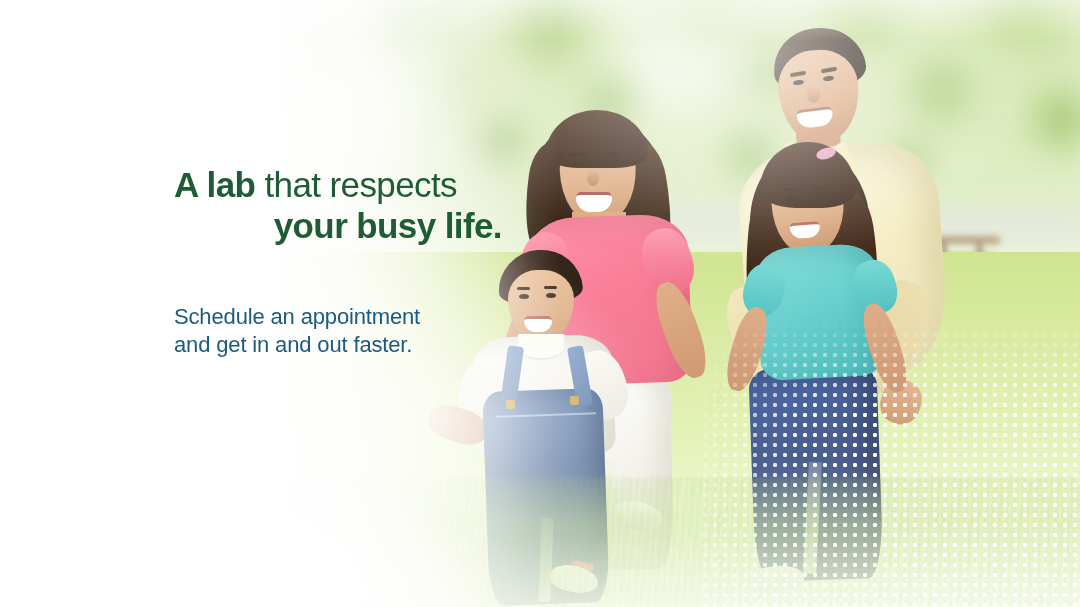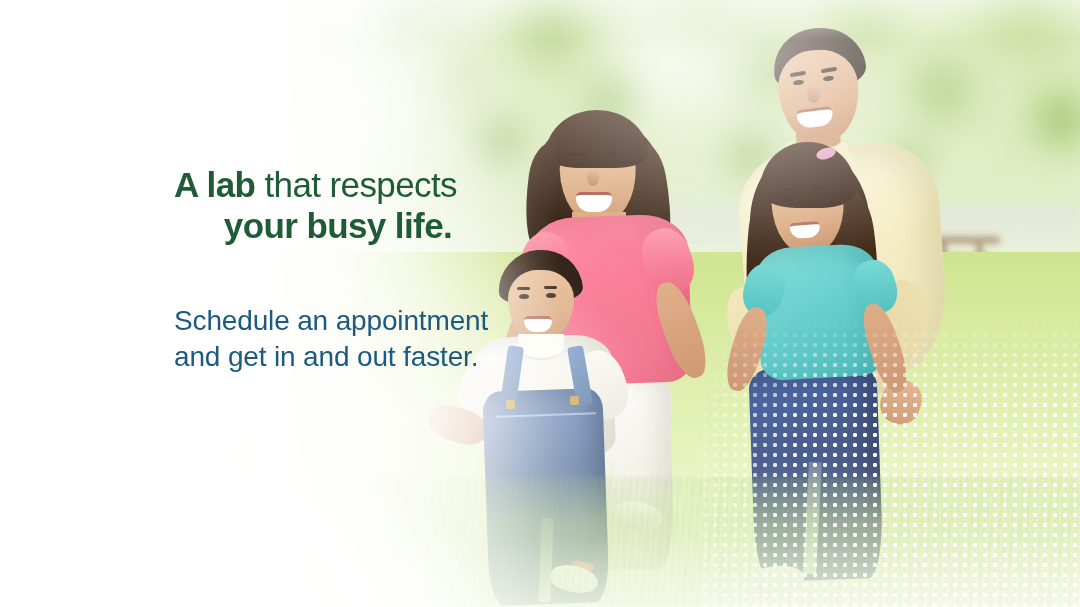--- a/index.html
+++ b/index.html
@@ -562,28 +562,28 @@
     font-size: 35px;
     line-height: 1.18;
     letter-spacing: -0.6px;
     font-weight: 400;
     color: #1f5c35;
     white-space: nowrap;
   }
   .headline .hl-strong { font-weight: 700; }
   .headline .hl-line2 {
     display: block;
-    text-align: center;
+    text-align: right;
     font-weight: 700;
     padding-right: 32px;
   }
   .subcopy {
     margin: 0;
     padding-top: 56px;
-    font-size: 28px;
+    font-size: 22px;
     line-height: 1.30;
     letter-spacing: -0.15px;
     font-weight: 400;
     color: #1c5a80;
     white-space: pre-line;
   }
 </style>
 </head>
 <body>
 

